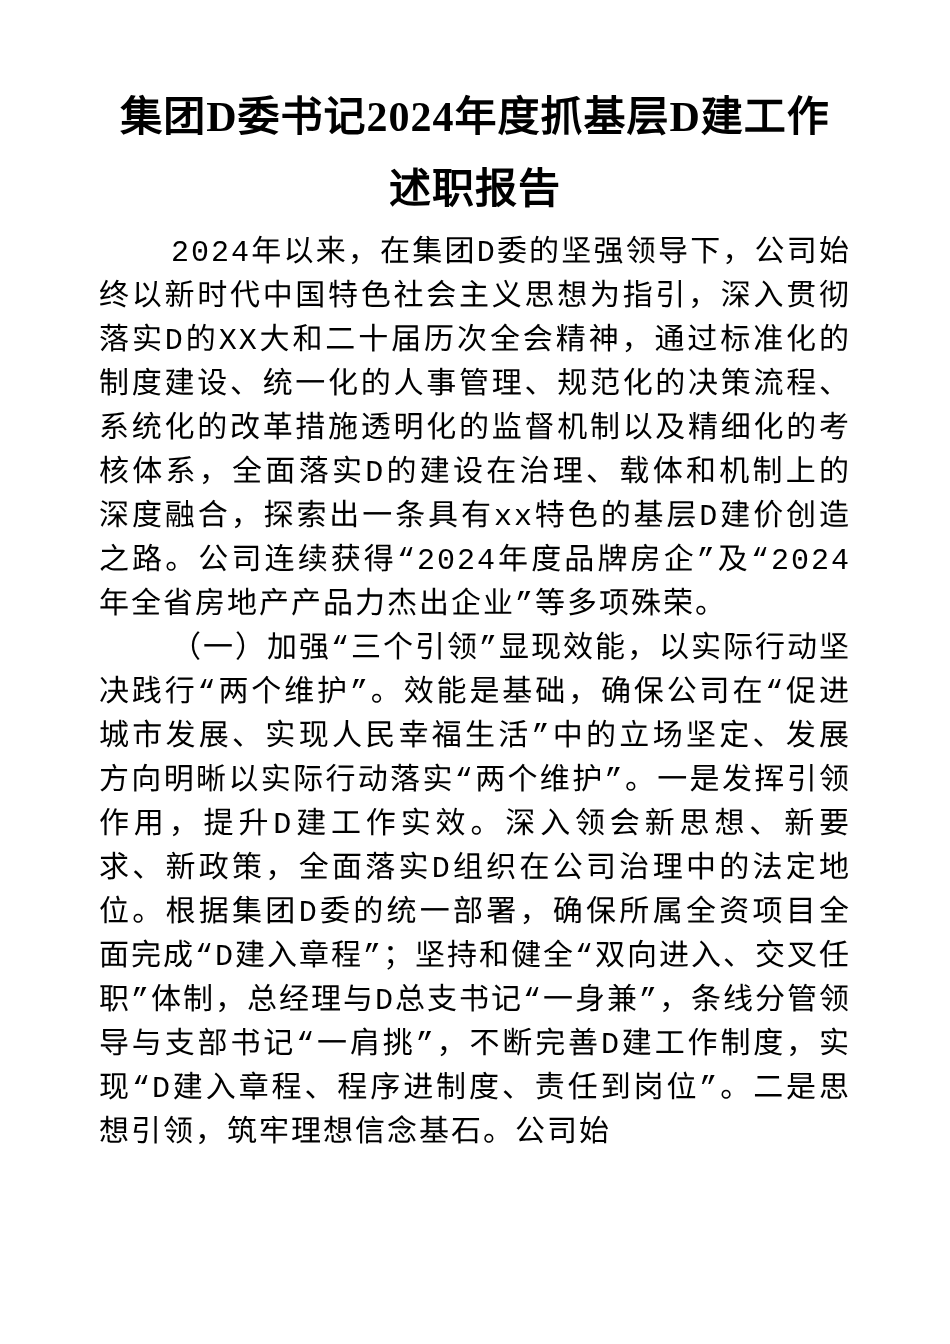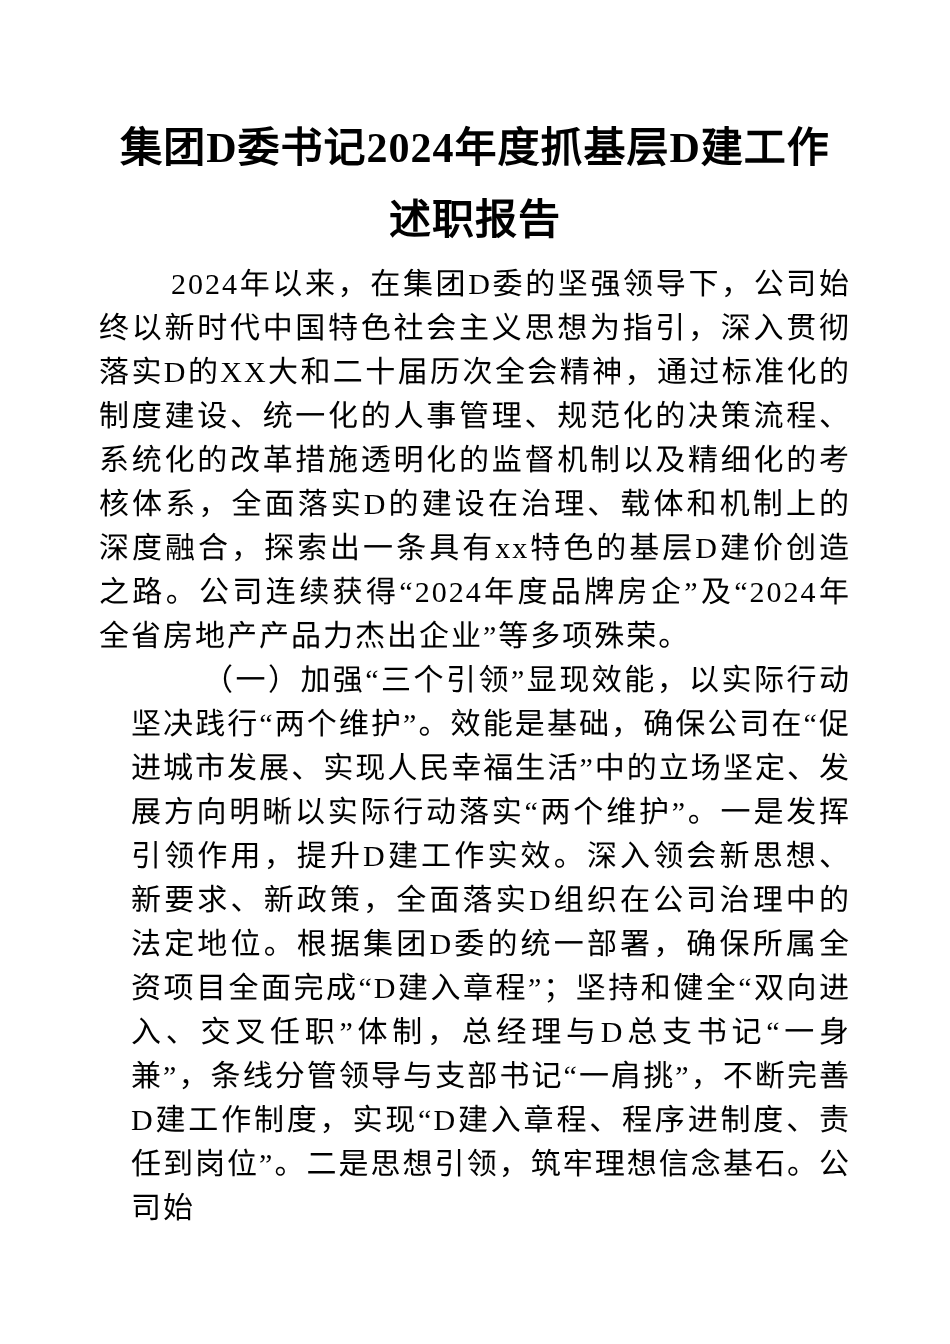--- a/index.html
+++ b/index.html
@@ -8,57 +8,56 @@
     background: #ffffff;
   }
   .page {
     position: relative;
     width: 950px;
     height: 1344px;
     margin: 0 auto;
     background: #ffffff;
     color: #000000;
     box-sizing: border-box;
-    padding: 112px 99px 0 99px;
+    padding: 81px 99px 0 99px;
     overflow: hidden;
   }
   .doc-title {
     font-family: "Liberation Serif", "DejaVu Serif", serif;
     font-weight: 700;
     font-size: 42px;
     line-height: 72px;
     text-align: center;
     letter-spacing: 1px;
     margin: 0 0 6px 0;
   }
   .para {
     margin: 0;
     font-size: 30px;
     line-height: 44px;
     letter-spacing: 2px;
     text-align: justify;
     text-indent: 72px;
   }
   .fangsong-font {
-    font-family: Liberation Serif, serif;
+    font-family: Liberation Mono, monospace;
     font-weight: 400;
   }
   .section-heading {
     margin: 0;
     font-family: "Liberation Sans", "DejaVu Sans", sans-serif;
     font-weight: 700;
     font-size: 30px;
     line-height: 44px;
     letter-spacing: 2px;
     text-indent: 72px;
   }
   .kai-font {
-    font-family: Liberation Serif, serif;
+    font-family: Liberation Mono, monospace;
     font-weight: 400;
-    margin-left: 32px;
   }
 </style>
 </head>
 <body>
 
 <div class="page">
 
   <h1 class="doc-title">集团D委书记2024年度抓基层D建工作述职报告</h1>
 
   <p class="para fangsong-font">2024年以来，在集团D委的坚强领导下，公司始终以新时代中国特色社会主义思想为指引，深入贯彻落实D的XX大和二十届历次全会精神，通过标准化的制度建设、统一化的人事管理、规范化的决策流程、系统化的改革措施透明化的监督机制以及精细化的考核体系，全面落实D的建设在治理、载体和机制上的深度融合，探索出一条具有xx特色的基层D建价创造之路。公司连续获得“2024年度品牌房企”及“2024年全省房地产产品力杰出企业”等多项殊荣。</p>

